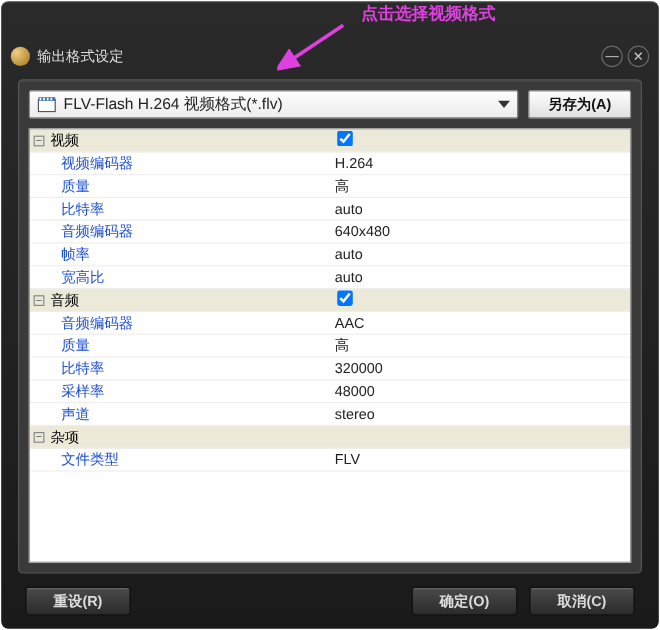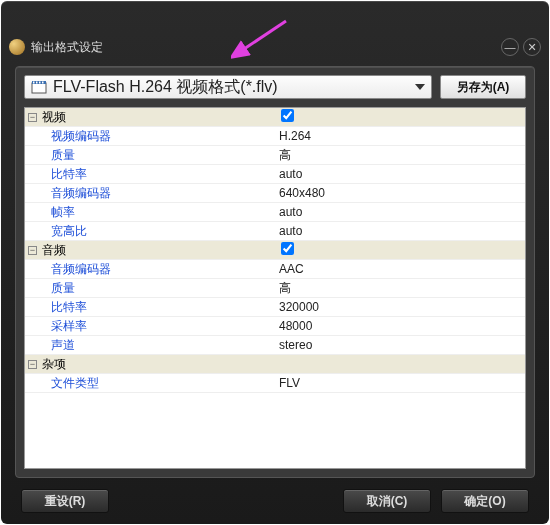--- a/index.html
+++ b/index.html
@@ -9,21 +9,21 @@
 .titlebar .app-icon { width: 16px; height: 16px; border-radius: 50%; background: radial-gradient(circle at 30% 30%, #f0d080, #a07020); margin-right: 6px; }
 .titlebar .title { flex: 1; font-size: 12px; }
 .titlebar .winbtns { display: flex; gap: 4px; }
 .winbtn { width: 18px; height: 18px; border-radius: 50%; border: 1px solid #666; display: flex; align-items: center; justify-content: center; color: #ccc; font-size: 11px; cursor: pointer; }
 .annotation { position: absolute; top: 2px; left: 300px; color: #e040e0; font-size: 14px; font-weight: bold; pointer-events: none; }
 .arrow { position: absolute; top: 18px; left: 230px; pointer-events: none; }
 .content { flex: 1; margin: 6px 14px 0 14px; background: #3a3a3a; border: 1px solid #555; border-radius: 4px; padding: 8px; display: flex; flex-direction: column; box-shadow: inset 0 1px 0 rgba(255,255,255,.1); }
 .toprow { display: flex; align-items: center; gap: 8px; margin-bottom: 8px; }
 .format-select { flex: 1; height: 24px; background: linear-gradient(#fdfdfd,#ececec); border: 1px solid #888; border-radius: 2px; display: flex; align-items: center; padding: 0 6px; cursor: pointer; }
 .format-select .film-icon { width: 16px; height: 14px; margin-right: 6px; }
-.format-select .fmt-text { flex: 1; color: #222; font-size: 16px; }
+.format-select .fmt-text { flex: 1; color: #222; font-size: 13px; }
 .format-select .dd { width: 0; height: 0; border-left: 5px solid transparent; border-right: 5px solid transparent; border-top: 6px solid #333; }
 .saveas-btn { width: 86px; height: 24px; background: linear-gradient(#fdfdfd,#e0e0e0); border: 1px solid #888; border-radius: 2px; color: #111; cursor: pointer; text-align: center; line-height: 22px; font-weight: bold; }
 .grid { flex: 1; background: #fff; border: 1px solid #999; overflow: auto; }
 .row { display: flex; height: 19px; align-items: center; border-bottom: 1px solid #eee; }
 .row .left { width: 250px; display: flex; align-items: center; color: #1d4ed8; }
 .row .right { flex: 1; padding-left: 4px; color: #222; }
 .row.section { background: #ece9d8; }
 .row.section .left { color: #000; font-weight: normal; }
 .toggle { width: 9px; height: 9px; border: 1px solid #888; margin: 0 5px 0 3px; display: flex; align-items: center; justify-content: center; font-size: 9px; line-height: 1; color: #555; cursor: pointer; }
 .indent { width: 26px; }
@@ -38,20 +38,21 @@
 <div class="window">
   <div class="titlebar">
     <div class="app-icon"></div>
     <div class="title">输出格式设定</div>
     <div class="winbtns">
       <div class="winbtn">—</div>
       <div class="winbtn">✕</div>
     </div>
   </div>
 
+  <div class="annotation">点击选择视频格式</div>
   <svg class="arrow" width="60" height="40">
     <defs>
         <marker id="ah" markerWidth="8" markerHeight="8" refX="2" refY="3" orient="auto">
           <path d="M0,0 L0,6 L7,3 z" fill="#e040e0"></path>
         </marker>
       </defs>
     <line x1="55" y1="2" x2="10" y2="32" stroke="#e040e0" stroke-width="3" marker-end="url(#ah)"></line>
   </svg>
 
   <div class="content">
@@ -179,16 +180,16 @@
             <span>文件类型</span>
           </div>
           <div class="right">FLV</div>
         </div>
     </div>
   </div>
 
   <div class="footer">
     <div class="dbtn">重设(R)</div>
     <div class="spacer"></div>
+    <div class="dbtn">确定(O)</div>
     <div class="dbtn">取消(C)</div>
-    <div class="dbtn">确定(O)</div>
   </div>
 </div>
 
 </body></html>

